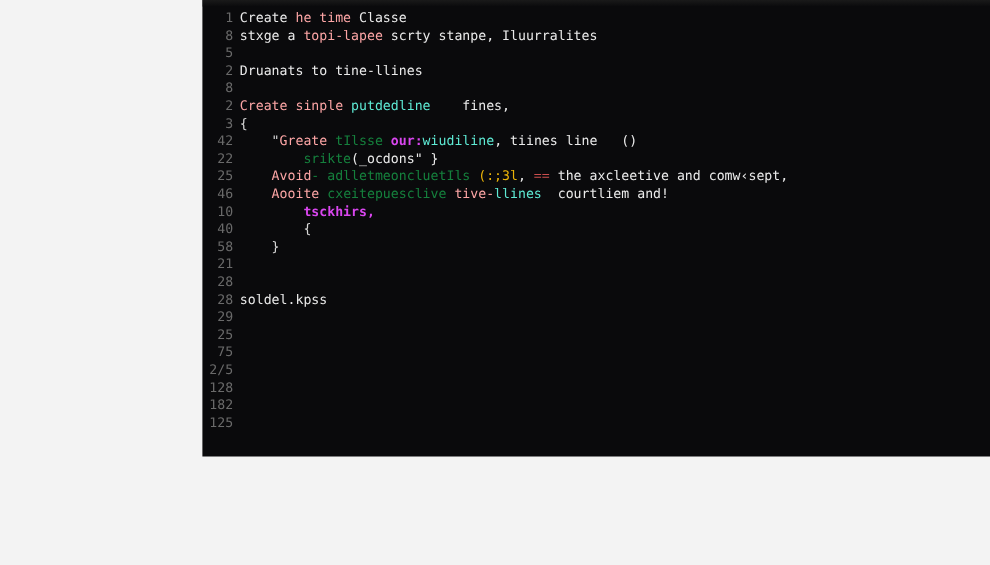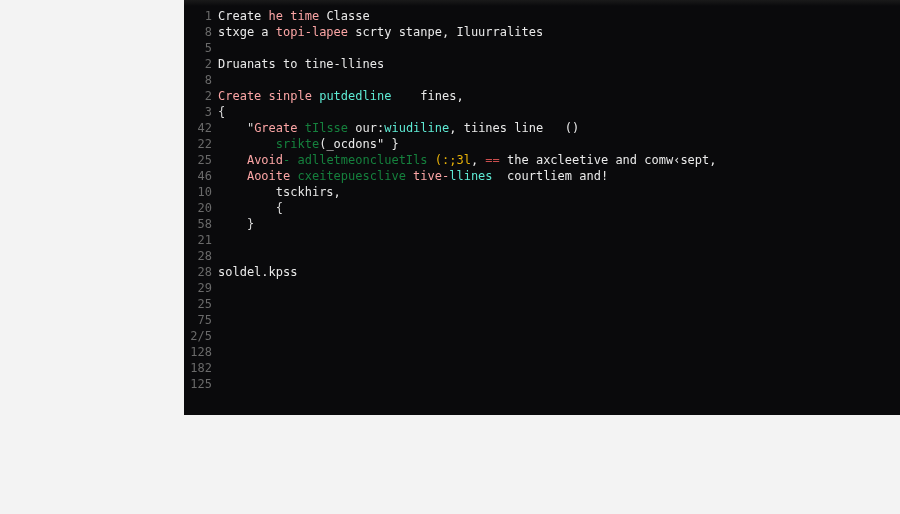--- a/index.html
+++ b/index.html
@@ -51,21 +51,21 @@
   }
   .lines .row {
     height: 16px;
   }
   .tk-kw    { color: #fca5a5; }   
   .tk-id    { color: #5eead4; }   
   .tk-type  { color: #15803d; }   
   .tk-lit   { color: #eab308; }   
   .tk-op    { color: #cc4e4e; }   
   .tk-punc  { color: #d7d7d7; }
-  .tk-dim   { color: #e5e5e5; }
+  .tk-dim   { color: #d946ef; font-weight: bold; }
   .tk-white { color: #eaeaea; margin-top: 36px; }
 </style>
 </head>
 <body>
 
 <div class="editor-frame">
   <div class="top-scrim"></div>
   <div class="code-area">
     <div class="gutter" id="gutter">
         <div class="ln">1</div>
@@ -73,21 +73,21 @@
         <div class="ln">5</div>
         <div class="ln">2</div>
         <div class="ln">8</div>
         <div class="ln">2</div>
         <div class="ln">3</div>
         <div class="ln">42</div>
         <div class="ln">22</div>
         <div class="ln">25</div>
         <div class="ln">46</div>
         <div class="ln">10</div>
-        <div class="ln">20</div>
+        <div class="ln">40</div>
         <div class="ln">58</div>
         <div class="ln">21</div>
         <div class="ln">28</div>
         <div class="ln">28</div>
         <div class="ln">29</div>
         <div class="ln">25</div>
         <div class="ln">75</div>
         <div class="ln">2/5</div>
         <div class="ln">128</div>
         <div class="ln">182</div>

